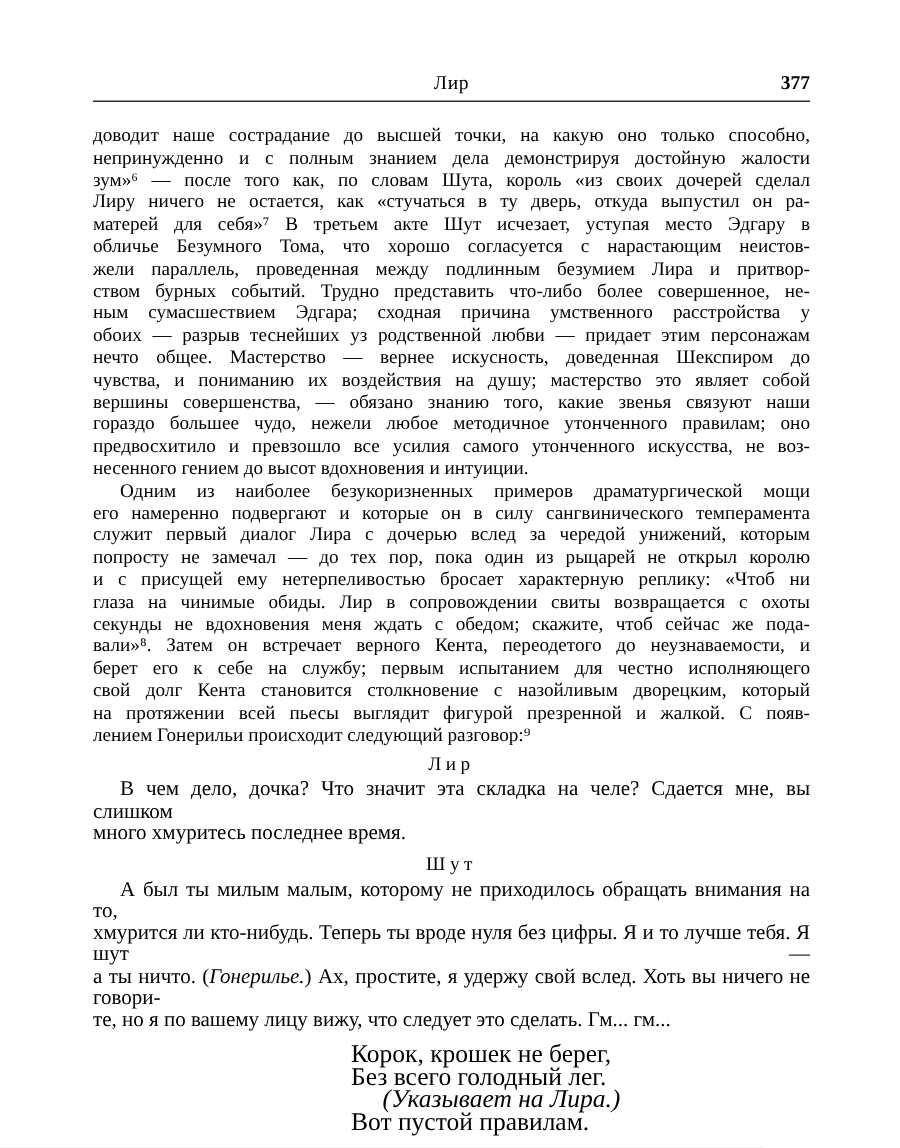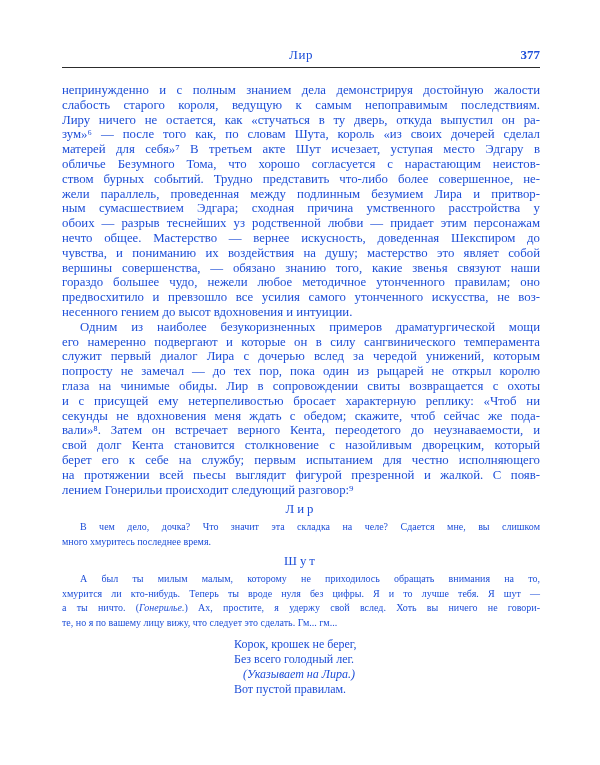--- a/index.html
+++ b/index.html
@@ -6,21 +6,21 @@
     margin: 0;
     padding: 0;
     background: #e8e8e8;
   }
   .page {
     position: relative;
     width: 600px;
     height: 765px;
     background: #ffffff;
     font-family: "Liberation Serif", "DejaVu Serif", serif;
-    color: #1d4ed8;
+    color: #000000;
     overflow: hidden;
   }
   .content {
     position: absolute;
     left: 62px;
     top: 47px;
     width: 478px;
   }
   .running-head {
     position: relative;
@@ -54,84 +54,84 @@
     white-space: normal;
   }
   .line.last {
     text-align-last: left;
   }
   .para .line {
     font-size: 12.8px;
     line-height: 14.8px;
   }
   .dialog .line {
-    font-size: 10px;
+    font-size: 14px;
     line-height: 14.5px;
   }
   .indent .line:first-child {
     text-indent: 18px;
   }
   .speaker {
     text-align: center;
     font-size: 12.8px;
     letter-spacing: 3px;
     margin: 5px 0 3px 0;
   }
   .verse {
     margin: 7px 0 0 172px;
-    font-size: 12px;
+    font-size: 17px;
     line-height: 15px;
   }
   .vline.vindent {
-    margin-left: 9px;
+    margin-left: 21px;
   }
   .it {
     font-style: italic;
   }
 </style>
 </head>
 <body>
 
 <div class="page">
   <div class="content">
     <div class="running-head">
       <div class="running-title">Лир</div>
       <div class="page-number">377</div>
     </div>
     <div class="head-rule"></div>
     <div class="page-body">
         <div class="para">
+          <div class="line">доводит наше сострадание до высшей точки, на какую оно только способно,</div>
           <div class="line">непринужденно и с полным знанием дела демонстрируя достойную жалости</div>
-          <div class="line">слабость старого короля, ведущую к самым непоправимым последствиям.</div>
+          <div class="line">зум»⁶ — после того как, по словам Шута, король «из своих дочерей сделал</div>
           <div class="line">Лиру ничего не остается, как «стучаться в ту дверь, откуда выпустил он ра-</div>
-          <div class="line">зум»⁶ — после того как, по словам Шута, король «из своих дочерей сделал</div>
           <div class="line">матерей для себя»⁷ В третьем акте Шут исчезает, уступая место Эдгару в</div>
           <div class="line">обличье Безумного Тома, что хорошо согласуется с нарастающим неистов-</div>
+          <div class="line">жели параллель, проведенная между подлинным безумием Лира и притвор-</div>
           <div class="line">ством бурных событий. Трудно представить что-либо более совершенное, не-</div>
-          <div class="line">жели параллель, проведенная между подлинным безумием Лира и притвор-</div>
           <div class="line">ным сумасшествием Эдгара; сходная причина умственного расстройства у</div>
           <div class="line">обоих — разрыв теснейших уз родственной любви — придает этим персонажам</div>
           <div class="line">нечто общее. Мастерство — вернее искусность, доведенная Шекспиром до</div>
           <div class="line">чувства, и пониманию их воздействия на душу; мастерство это являет собой</div>
           <div class="line">вершины совершенства, — обязано знанию того, какие звенья связуют наши</div>
           <div class="line">гораздо большее чудо, нежели любое методичное утонченного правилам; оно</div>
           <div class="line">предвосхитило и превзошло все усилия самого утонченного искусства, не воз-</div>
           <div class="line last">несенного гением до высот вдохновения и интуиции.</div>
         </div>
         <div class="para indent">
           <div class="line">Одним из наиболее безукоризненных примеров драматургической мощи</div>
           <div class="line">его намеренно подвергают и которые он в силу сангвинического темперамента</div>
           <div class="line">служит первый диалог Лира с дочерью вслед за чередой унижений, которым</div>
           <div class="line">попросту не замечал — до тех пор, пока один из рыцарей не открыл королю</div>
+          <div class="line">и с присущей ему нетерпеливостью бросает характерную реплику: «Чтоб ни</div>
           <div class="line">глаза на чинимые обиды. Лир в сопровождении свиты возвращается с охоты</div>
-          <div class="line">и с присущей ему нетерпеливостью бросает характерную реплику: «Чтоб ни</div>
           <div class="line">секунды не вдохновения меня ждать с обедом; скажите, чтоб сейчас же пода-</div>
           <div class="line">вали»⁸. Затем он встречает верного Кента, переодетого до неузнаваемости, и</div>
+          <div class="line">берет его к себе на службу; первым испытанием для честно исполняющего</div>
           <div class="line">свой долг Кента становится столкновение с назойливым дворецким, который</div>
-          <div class="line">берет его к себе на службу; первым испытанием для честно исполняющего</div>
           <div class="line">на протяжении всей пьесы выглядит фигурой презренной и жалкой. С появ-</div>
           <div class="line last">лением Гонерильи происходит следующий разговор:⁹</div>
         </div>
         <div class="speaker">Лир</div>
         <div class="dialog indent">
           <div class="line">В чем дело, дочка? Что значит эта складка на челе? Сдается мне, вы слишком</div>
           <div class="line last">много хмуритесь последнее время.</div>
         </div>
         <div class="speaker">Шут</div>
         <div class="dialog indent">

